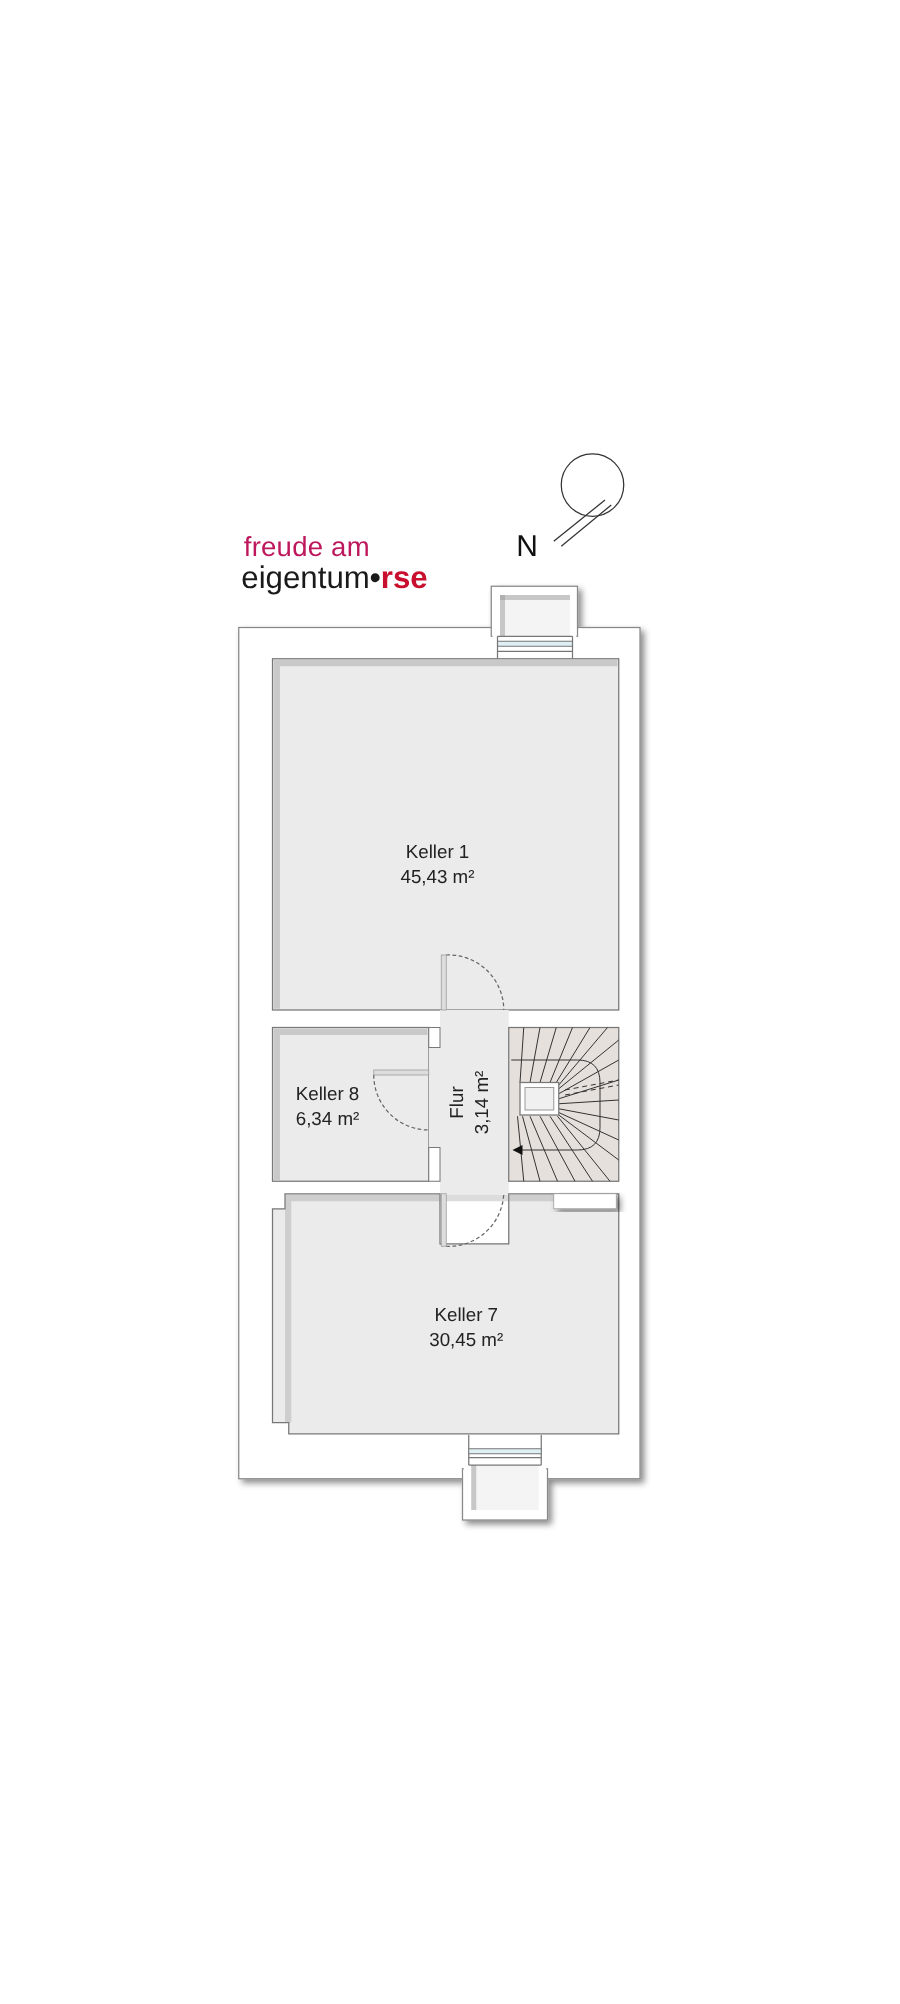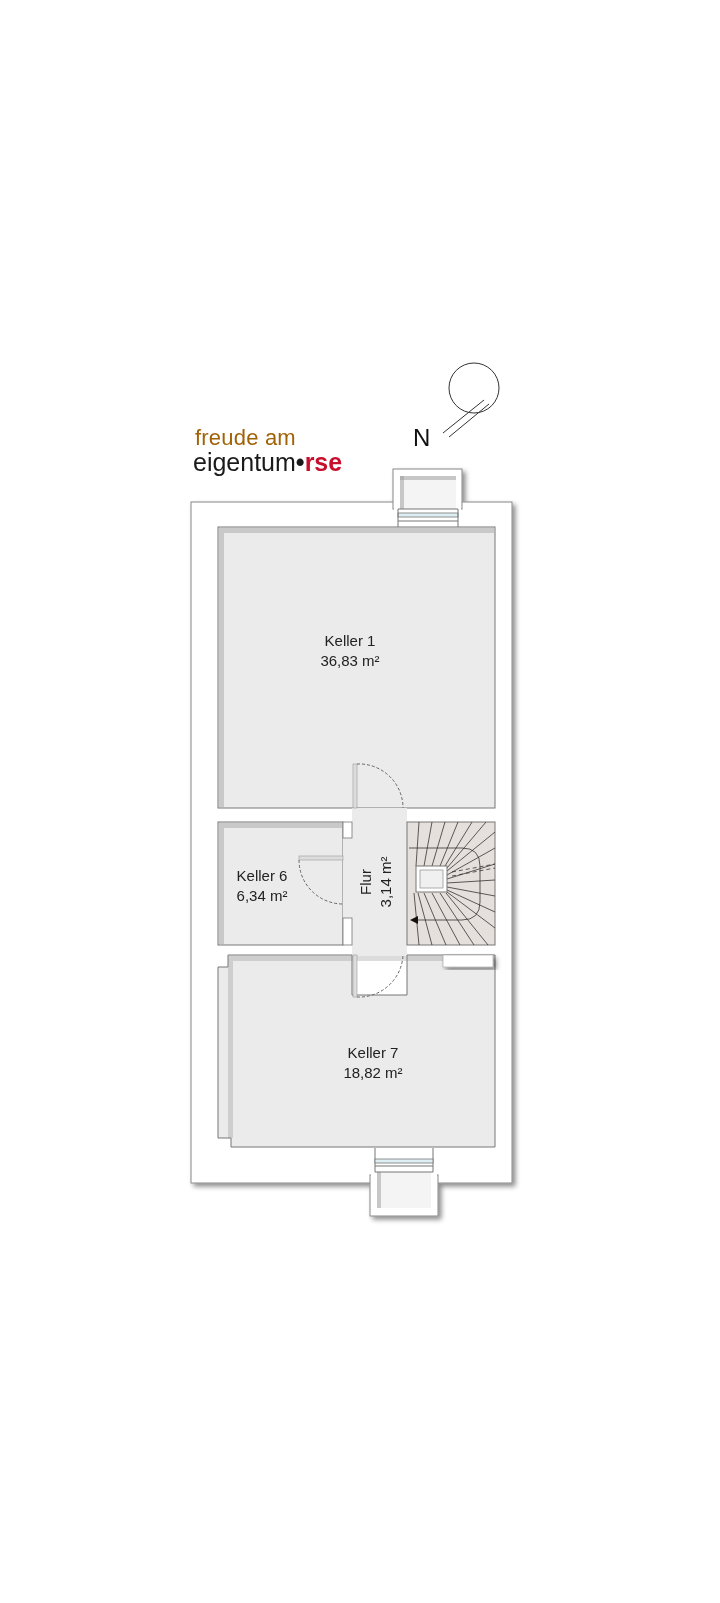--- a/index.html
+++ b/index.html
@@ -1,18 +1,18 @@
 <!DOCTYPE html>
 <html><head>
 <meta charset="utf-8">
 <style>
   html,body{margin:0;padding:0;background:#ffffff;}
   body{width:720px;height:1603px;position:relative;overflow:hidden;font-family:"Liberation Sans",sans-serif;}
   .abs{position:absolute;}
-  .logo-top{left:195px;top:425px;font-size:22px;color:#a16207;letter-spacing:0.2px;line-height:26px;}
+  .logo-top{left:195px;top:425px;font-size:22px;color:#be185d;letter-spacing:0.2px;line-height:26px;}
   .logo-bottom{left:193px;top:447px;font-size:25px;color:#1a1a1a;line-height:30px;}
   .logo-bottom .accent{color:#c8102e;font-weight:bold;}
   .logo-bottom .dot{color:#1a1a1a;font-weight:bold;}
   .north-label{left:413px;top:424px;font-size:24px;color:#111;}
   .room-label{position:absolute;text-align:center;font-size:15px;color:#222;line-height:20px;}
   svg{position:absolute;left:0;top:0;}
 </style>
 </head>
 <body>
 
@@ -131,28 +131,28 @@
   <g>
     <rect x="299" y="856" width="44" height="4" fill="#ddd" stroke="#999" stroke-width="0.6"></rect>
     <path d="M299 860 A44 44 0 0 0 343 904" fill="none" stroke="#666" stroke-width="1" stroke-dasharray="3,2"></path>
   </g>
   <g>
     <rect x="353" y="955" width="4" height="42" fill="#ddd" stroke="#999" stroke-width="0.6"></rect>
     <path d="M357 997 A44 44 0 0 0 403 955" fill="none" stroke="#666" stroke-width="1" stroke-dasharray="3,2"></path>
   </g>
 </svg>
 
-<div class="room-label" style="left:300px;top:631px;width:100px;">
+<div class="room-label" style="left:300px;top:672px;width:100px;">
   <div>Keller 1</div>
-  <div>36,83 m²</div>
+  <div>45,43 m²</div>
 </div>
 <div class="room-label" style="left:220px;top:866px;width:84px;">
-  <div>Keller 6</div>
+  <div>Keller 8</div>
   <div>6,34 m²</div>
 </div>
 <div class="room-label" style="left:334px;top:862px;width:84px;transform:rotate(-90deg);transform-origin:center center;">
   <div>Flur</div>
   <div>3,14 m²</div>
 </div>
 <div class="room-label" style="left:318px;top:1043px;width:110px;">
   <div>Keller 7</div>
-  <div>18,82 m²</div>
+  <div>30,45 m²</div>
 </div>
 
 </body></html>

